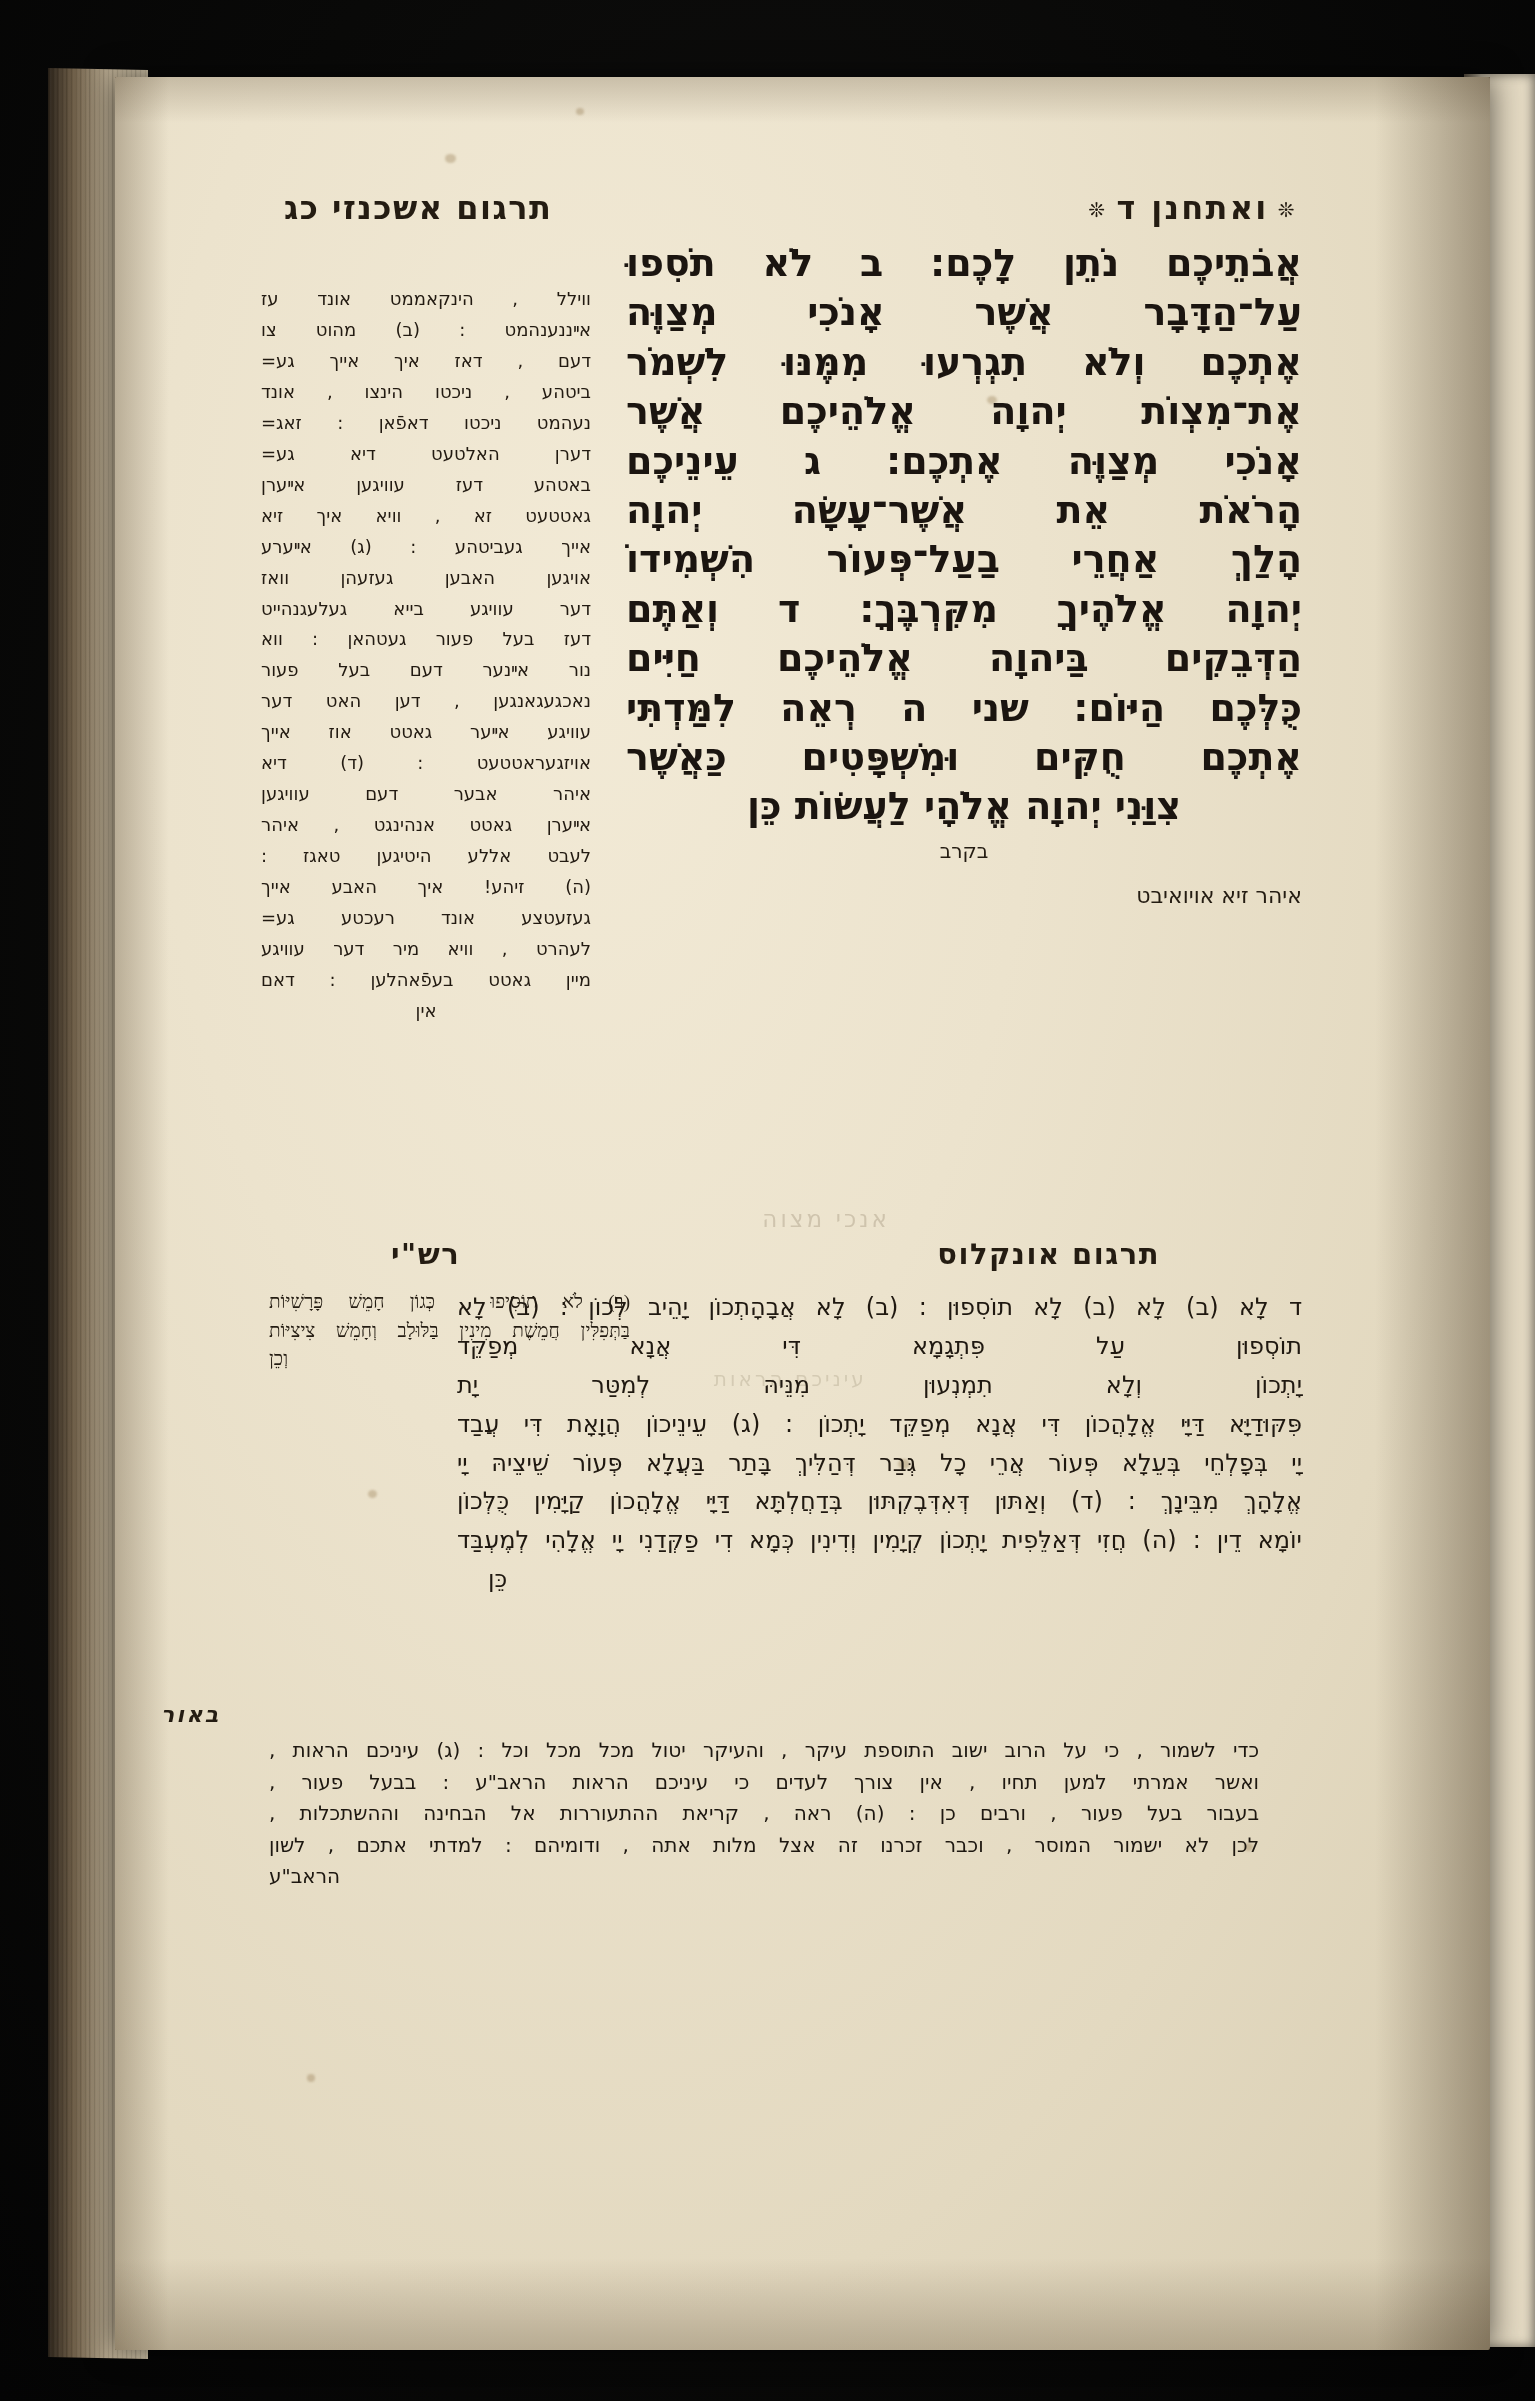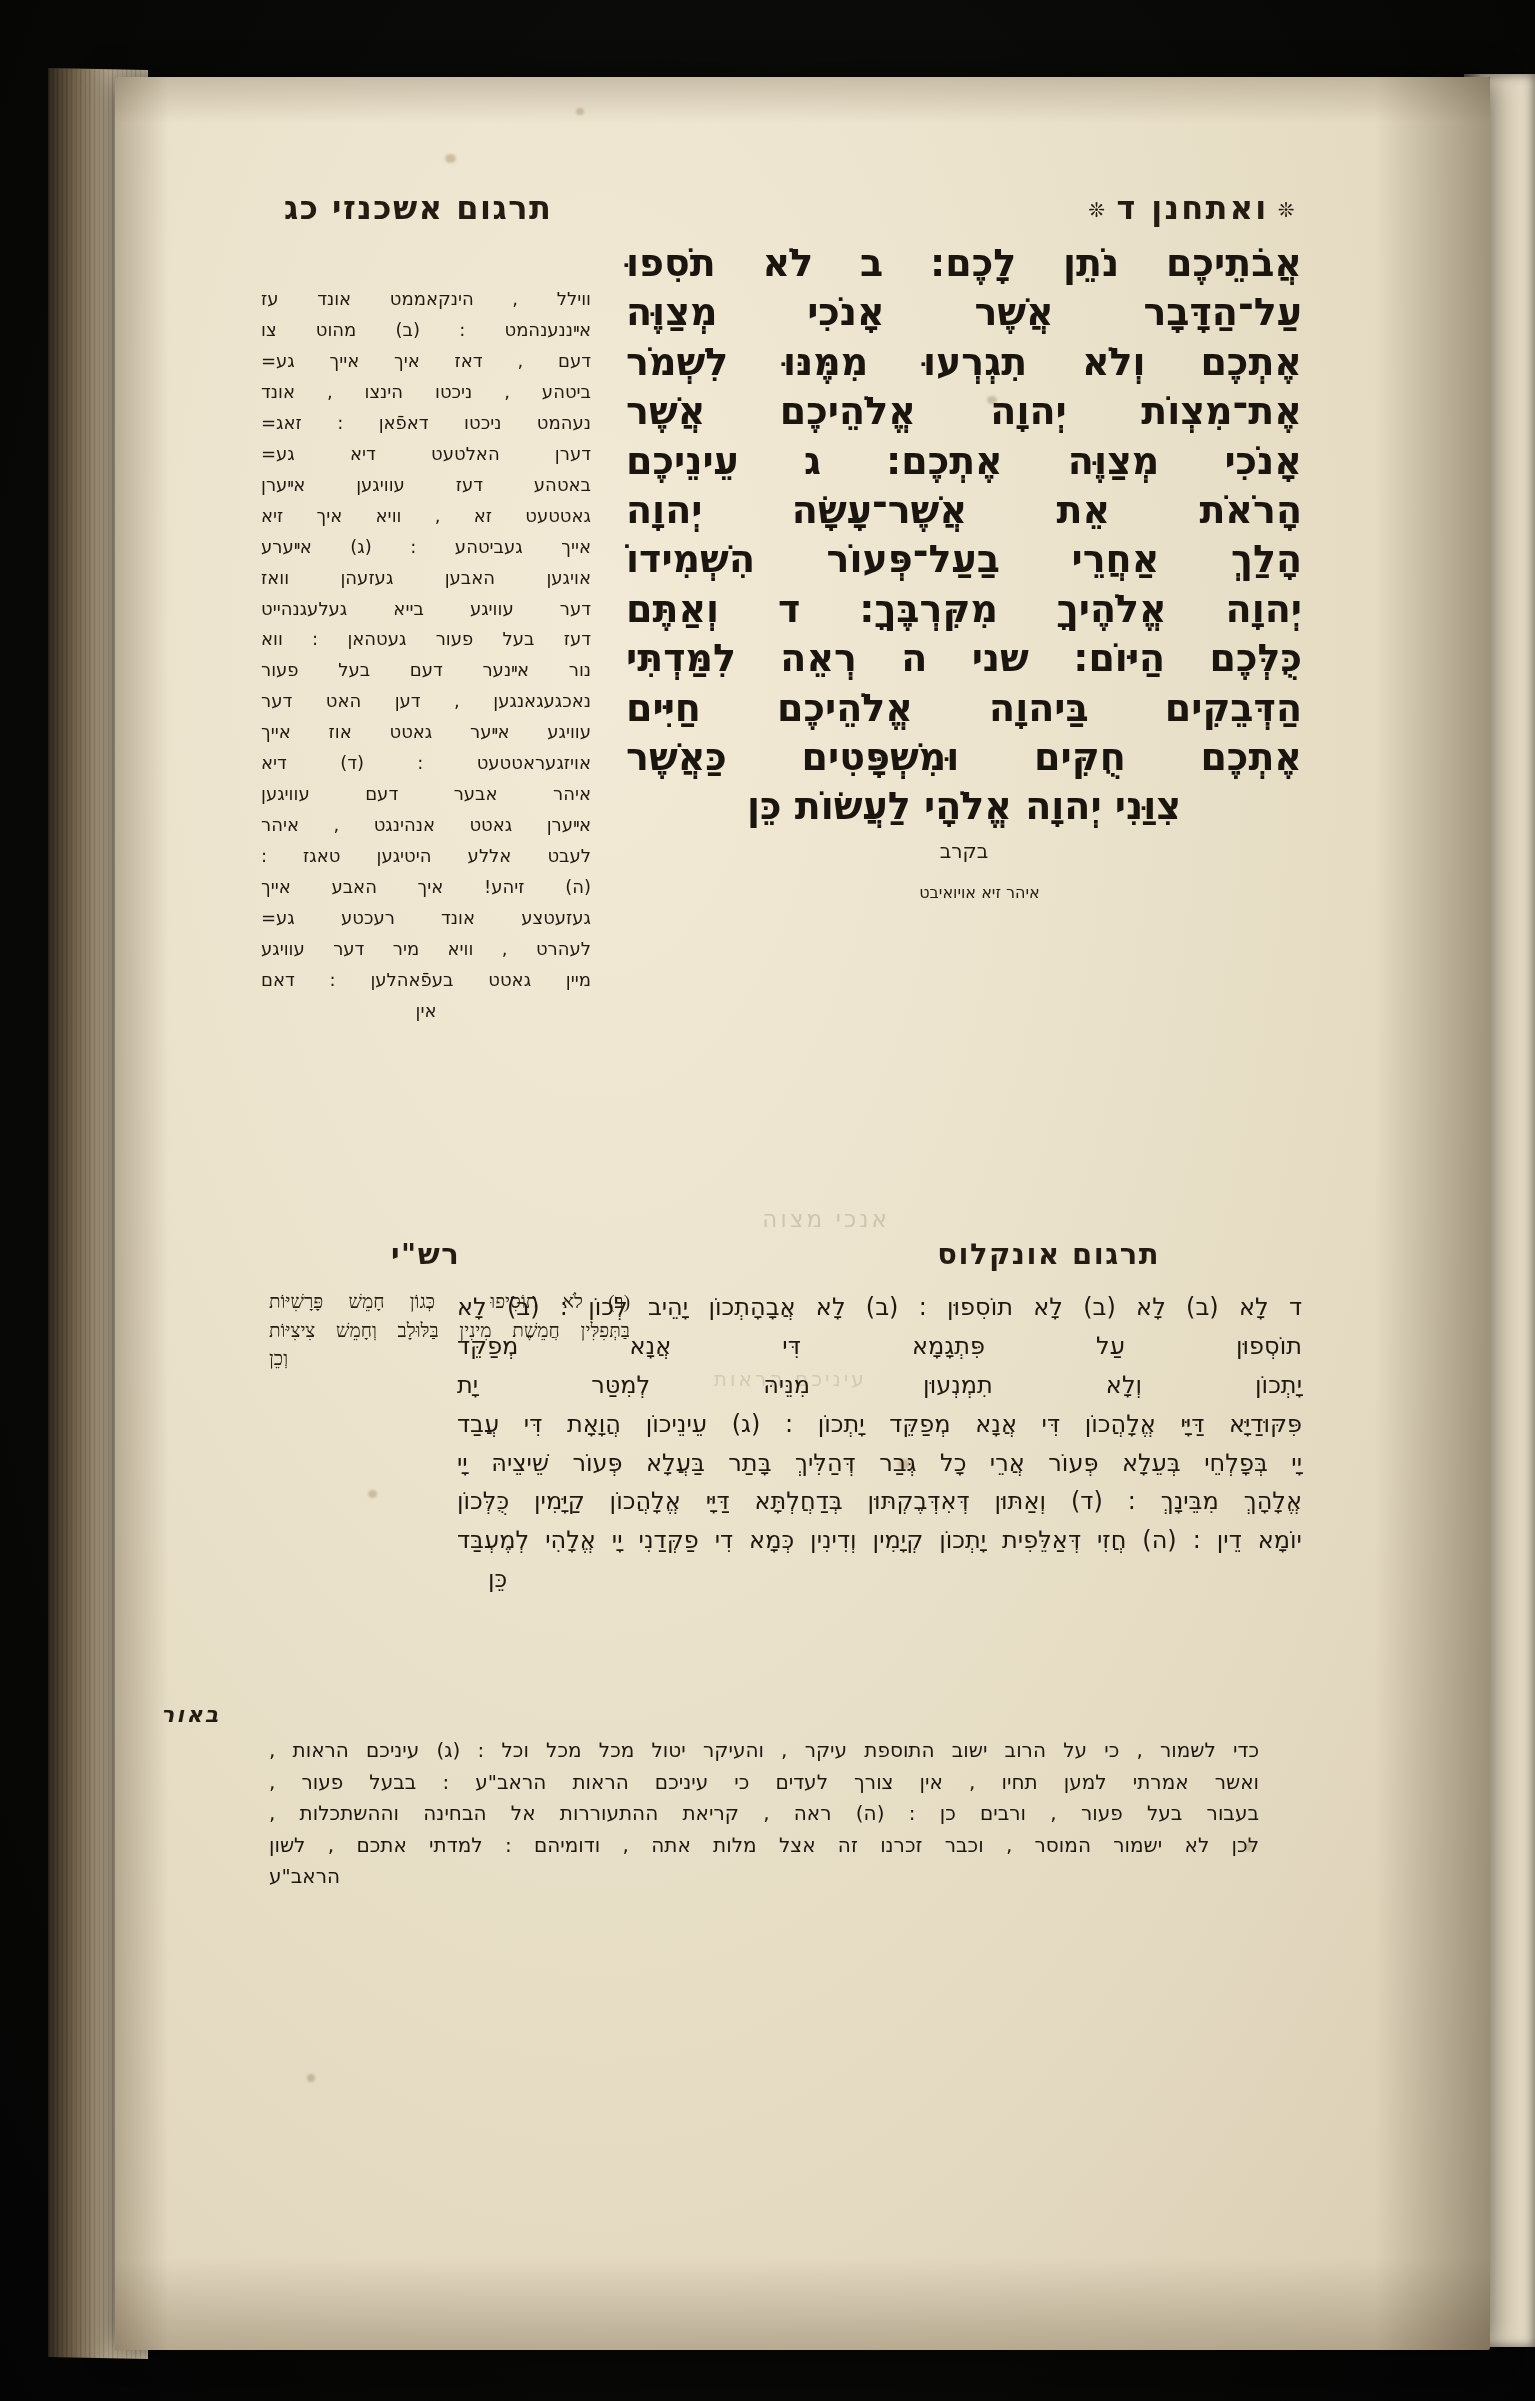--- a/index.html
+++ b/index.html
@@ -178,22 +178,22 @@
   .scripture-line.last { text-align-last: center; }
   .small-note-center {
     font-family: "DejaVu Sans", sans-serif;
     font-size: 20px;
     text-align: center;
     margin-top: 7.7px;
     color: #241c12;
   }
   .small-note-left {
     font-family: "DejaVu Sans", sans-serif;
-    font-size: 16px;
-    text-align: center;
+    font-size: 22px;
+    text-align: right;
     margin-top: 20px;
     padding-left: 31px;
     color: #241c12;
   }
 
   
   .col-yiddish {
     position: absolute;
     left: 100px;
     top: 45px;
@@ -365,22 +365,22 @@
 
         <div class="col-scripture">
           <div class="scripture-line">אֲבֹתֵיכֶם נֹתֵן לָכֶם: ב לֹא תֹסִפוּ</div>
           <div class="scripture-line">עַל־הַדָּבָר אֲשֶׁר אָנֹכִי מְצַוֶּה</div>
           <div class="scripture-line">אֶתְכֶם וְלֹא תִגְרְעוּ מִמֶּנּוּ לִשְׁמֹר</div>
           <div class="scripture-line">אֶת־מִצְוֹת יְהוָה אֱלֹהֵיכֶם אֲשֶׁר</div>
           <div class="scripture-line">אָנֹכִי מְצַוֶּה אֶתְכֶם: ג עֵינֵיכֶם</div>
           <div class="scripture-line">הָרֹאֹת אֵת אֲשֶׁר־עָשָׂה יְהוָה</div>
           <div class="scripture-line">הָלַךְ אַחֲרֵי בַעַל־פְּעוֹר הִשְׁמִידוֹ</div>
           <div class="scripture-line">יְהוָה אֱלֹהֶיךָ מִקִּרְבֶּךָ: ד וְאַתֶּם</div>
+          <div class="scripture-line">הַדְּבֵקִים בַּיהוָה אֱלֹהֵיכֶם חַיִּים</div>
           <div class="scripture-line">כֻּלְּכֶם הַיּוֹם: שני ה רְאֵה לִמַּדְתִּי</div>
-          <div class="scripture-line">הַדְּבֵקִים בַּיהוָה אֱלֹהֵיכֶם חַיִּים</div>
           <div class="scripture-line">אֶתְכֶם חֻקִּים וּמִשְׁפָּטִים כַּאֲשֶׁר</div>
           <div class="scripture-line last">צִוַּנִי יְהוָה אֱלֹהָי לַעֲשׂוֹת כֵּן</div>
           <div class="small-note-center">בקרב</div>
           <div class="small-note-left">איהר זיא אויואיבט</div>
         </div>
 
         <div class="col-yiddish">
           <div class="yid-line">ווילל , הינקאממט אונד עז</div>
           <div class="yid-line">אײננענהמט : (ב) מהוט צו</div>
           <div class="yid-line">דעם , דאז איך אייך גע=</div>

